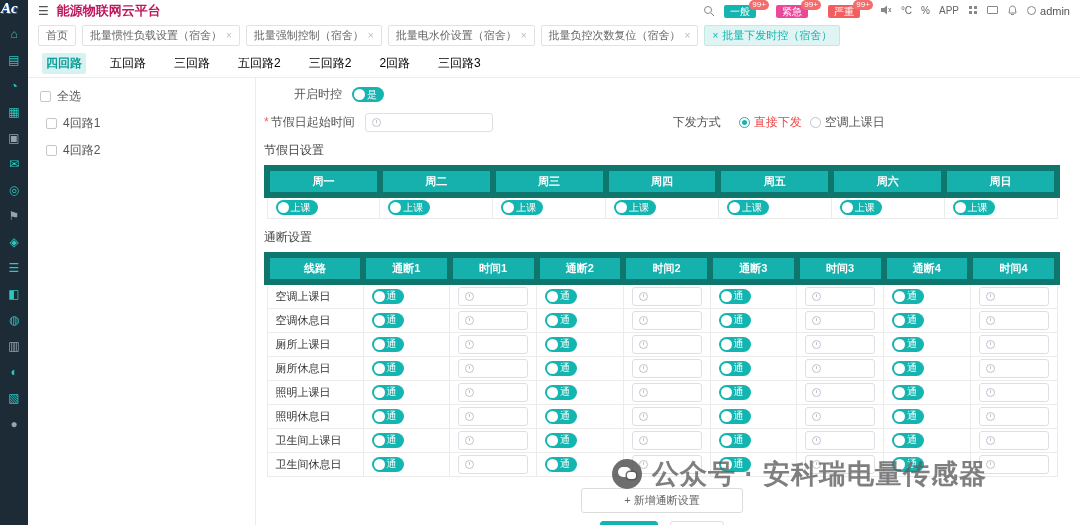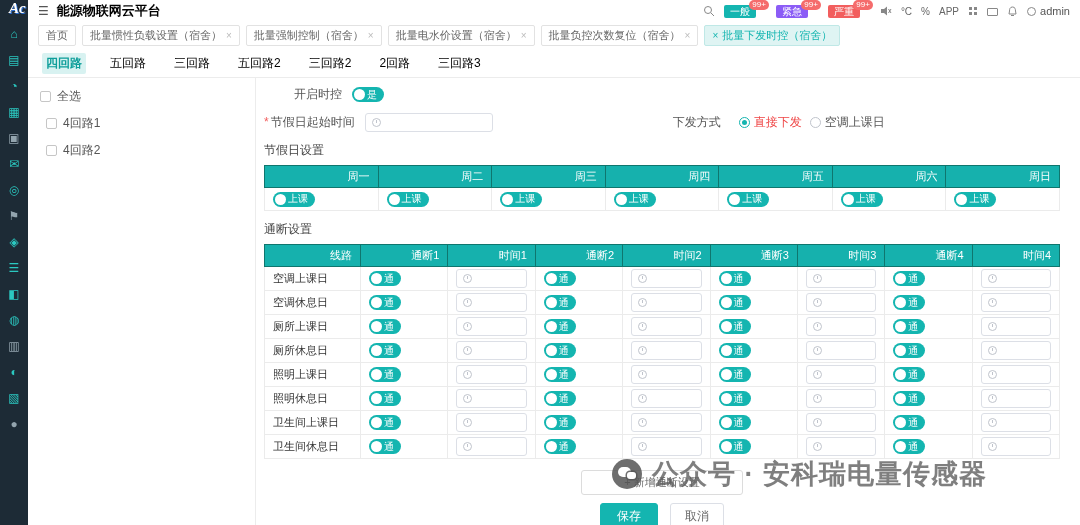--- a/index.html
+++ b/index.html
@@ -2,30 +2,30 @@
 <html><head>
 <meta charset="utf-8">
 <style>
   *{margin:0;padding:0;box-sizing:border-box}
   html,body{width:1080px;height:525px}
   body{font-family:"Liberation Sans","DejaVu Sans",sans-serif;font-size:12px;color:#333;background:#fff;overflow:hidden;position:relative}
   
   .sidebar{position:absolute;left:0;top:0;width:28px;height:525px;background:#1d2b36;display:flex;flex-direction:column;align-items:center;padding-top:28px;gap:14px;z-index:6}
   .sidebar .ic{color:#2bc8c0;font-size:12px;line-height:1;width:14px;text-align:center;cursor:pointer}
   .sidebar .ic.dim{color:#93a4ae}
-  .logo-wm{position:absolute;left:9px;top:0;font-family:"Liberation Serif",serif;font-style:italic;font-weight:bold;font-size:15px;color:#fff;z-index:7;text-shadow:1px 1px 0 #2a6fd6}
+  .logo-wm{position:absolute;left:1px;top:0;font-family:"Liberation Serif",serif;font-style:italic;font-weight:bold;font-size:15px;color:#fff;z-index:7;text-shadow:1px 1px 0 #2a6fd6}
   
   .shell{position:absolute;left:28px;top:0;right:0;height:100%;display:flex;flex-direction:column}
   .header{height:22px;display:flex;align-items:center;padding:0 10px;gap:8px;background:#fff}
   .hamburger{color:#555;font-size:12px;cursor:pointer}
-  .title{font-weight:bold;font-size:13px;color:#000000}
-  .hright{margin-left:auto;display:flex;align-items:center;gap:9px}
+  .title{font-weight:bold;font-size:13px;color:#be185d}
+  .hright{margin-left:auto;display:flex;align-items:flex-start;gap:9px}
   .badge{position:relative;color:#fff;font-size:10px;line-height:13px;padding:0 6px;border-radius:2px;margin-right:11px;cursor:pointer}
   .badge em{position:absolute;top:-5px;right:-13px;background:#f56c6c;color:#fff;font-style:normal;font-size:8px;padding:0 3px;border-radius:7px;line-height:10px}
-  .b-general{background:#14b5b0}.b-urgent{background:#8b5cf6}.b-severe{background:#f25e5e}
+  .b-general{background:#14b5b0}.b-urgent{background:#ec4899}.b-severe{background:#f25e5e}
   .htxt{font-size:10px;color:#666}
   .gicon{width:10px;height:10px;position:relative;display:inline-block}
   .grid-dots::before{content:"";position:absolute;left:1px;top:1px;width:3px;height:3px;background:#888;box-shadow:5px 0 #888,0 5px #888,5px 5px #888}
   .monitor{width:11px;height:8px;border:1px solid #888;border-radius:1px;margin-top:1px}
   .person{width:9px;height:9px;border:1px solid #888;border-radius:50%;position:relative}
   .admin{display:flex;align-items:center;gap:4px;color:#555;font-size:11px;cursor:pointer}
   
   .tabbar{height:27px;display:flex;align-items:center;gap:6px;padding:0 10px;background:#fff}
   .tab{border:1px solid #e2e2e2;border-radius:2px;padding:2px 7px;font-size:11px;color:#666;display:flex;align-items:center;gap:4px;white-space:nowrap;cursor:pointer;background:#fff}
   .tab .x{color:#bbb;font-size:10px}
@@ -53,21 +53,21 @@
   .clk::after{content:"";position:absolute;left:3px;top:1px;width:1px;height:3px;background:#c0c4cc}
   .dispatch{display:flex;align-items:flex-start;gap:8px;margin-left:180px}
   .rad{width:11px;height:11px;border-radius:50%;border:1px solid #c0c4cc;display:inline-block;position:relative;flex:none;cursor:pointer}
   .rad.on{border-color:#14b5b0}
   .rad.on::after{content:"";position:absolute;left:2px;top:2px;right:2px;bottom:2px;border-radius:50%;background:#14b5b0}
   .ropt{display:flex;align-items:center;gap:4px;cursor:pointer}
   .ropt .rl{color:#555}
   .ropt.sel .rl{color:#ef4444}
   .sect{color:#444;margin:10px 0 6px;font-size:12px}
   table{width:100%;border-collapse:collapse;table-layout:fixed;font-size:11px}
-  th{background:#16b1ad;color:#fff;font-weight:normal;text-align:right;padding:3px 8px;border:1px solid #0f766e;height:21px}
+  th{background:#16b1ad;color:#fff;font-weight:bold;text-align:center;padding:3px 8px;border:6px solid #0f766e;height:21px}
   td{border:1px solid #ebebeb;padding:2px 8px;height:23px;background:#fff}
   td.lbl{color:#333}
   .addbtn{display:block;margin:11px auto 8px;border:1px solid #dcdcdc;background:#fff;color:#666;font-size:11px;padding:4px 42px;border-radius:3px;cursor:pointer}
   .btnrow{display:flex;justify-content:center;gap:12px;margin-top:2px}
   .btn-save{background:#14b5b0;color:#fff;border:1px solid #14b5b0;padding:4px 16px;border-radius:3px;font-size:12px;cursor:pointer}
   .btn-cancel{background:#fff;border:1px solid #dcdfe6;color:#666;padding:4px 14px;border-radius:3px;font-size:12px;cursor:pointer}
   
   .watermark{position:absolute;left:612px;top:456px;display:flex;align-items:center;gap:10px;z-index:9;pointer-events:none;color:rgba(95,95,95,.8);font-size:27px;font-weight:bold;letter-spacing:1px;white-space:nowrap}
   .wicon{width:30px;height:30px;border-radius:50%;background:rgba(85,85,85,.85);position:relative;flex:none}
   .wicon::before{content:"";position:absolute;left:6px;top:8px;width:13px;height:10px;background:#fff;border-radius:5px}

